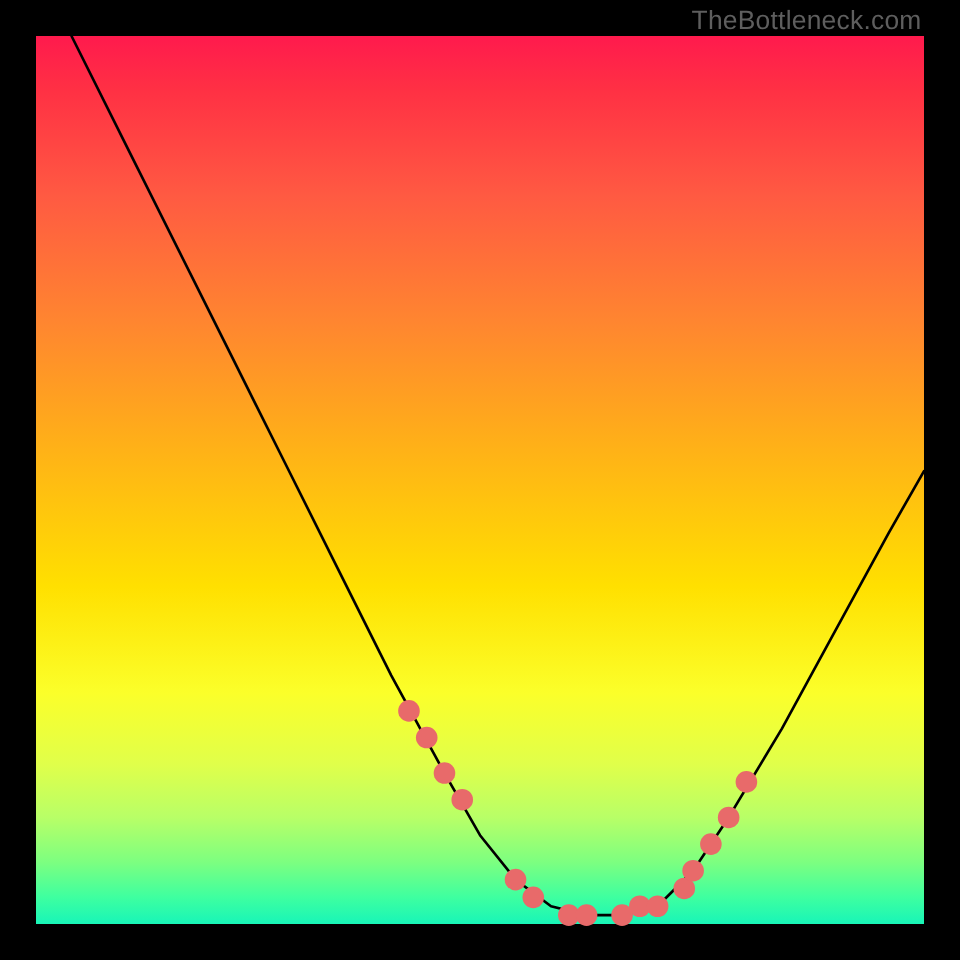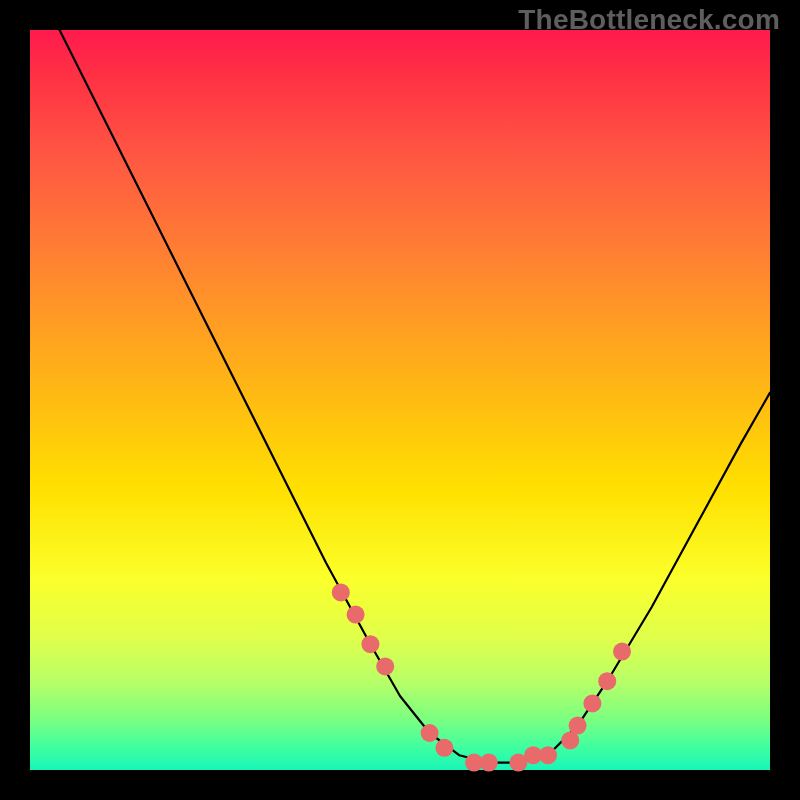--- a/index.html
+++ b/index.html
@@ -26,24 +26,24 @@
       #fbff2a 74%,
       #e0ff4a 82%,
       #b8ff67 88%,
       #7dff80 93%,
       #3effa0 97%,
       #18f5b8 100%);
   }
   .watermark {
     position: absolute;
     top: 4px;
-    right: 20px;
+    right: 32px;
     font-family: Arial, Helvetica, sans-serif;
-    font-size: 28px;
-    font-weight: 700;
+    font-size: 22px;
+    font-weight: 400;
     color: #5e5e5e;
     letter-spacing: 0.2px;
   }
   svg {
     position: absolute;
     left: 0;
     top: 0;
   }
 </style>
 </head>

